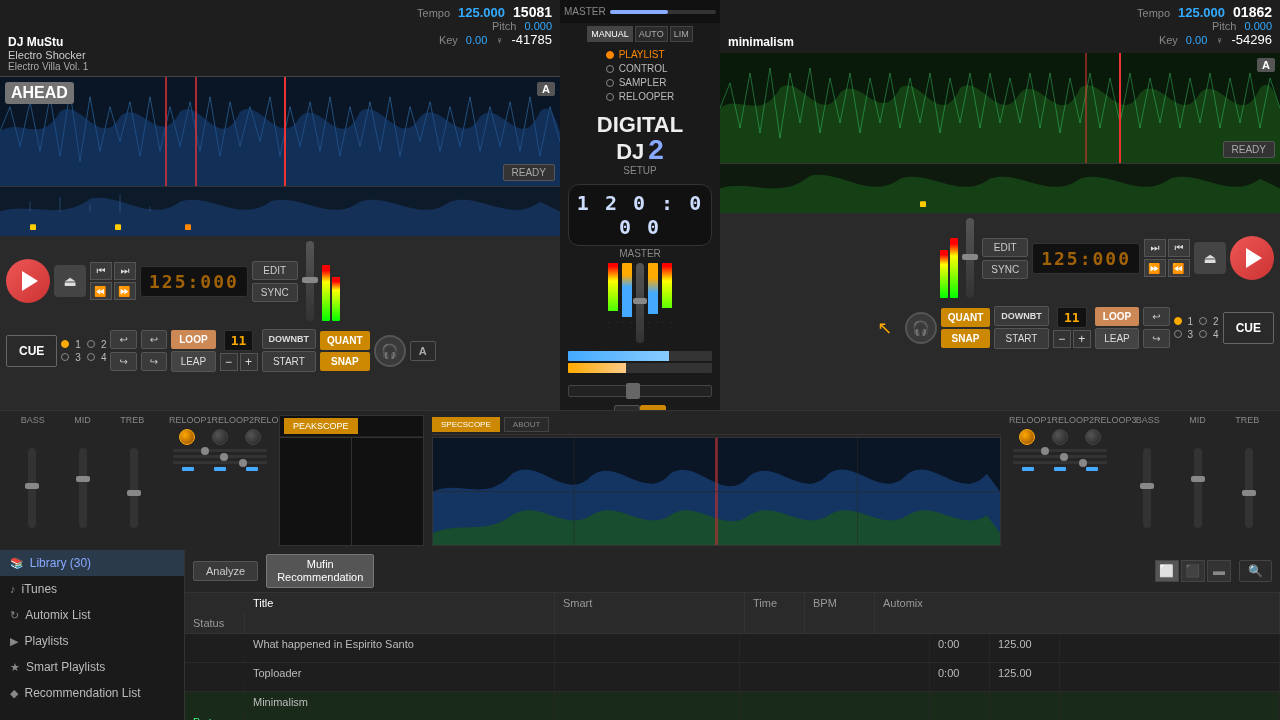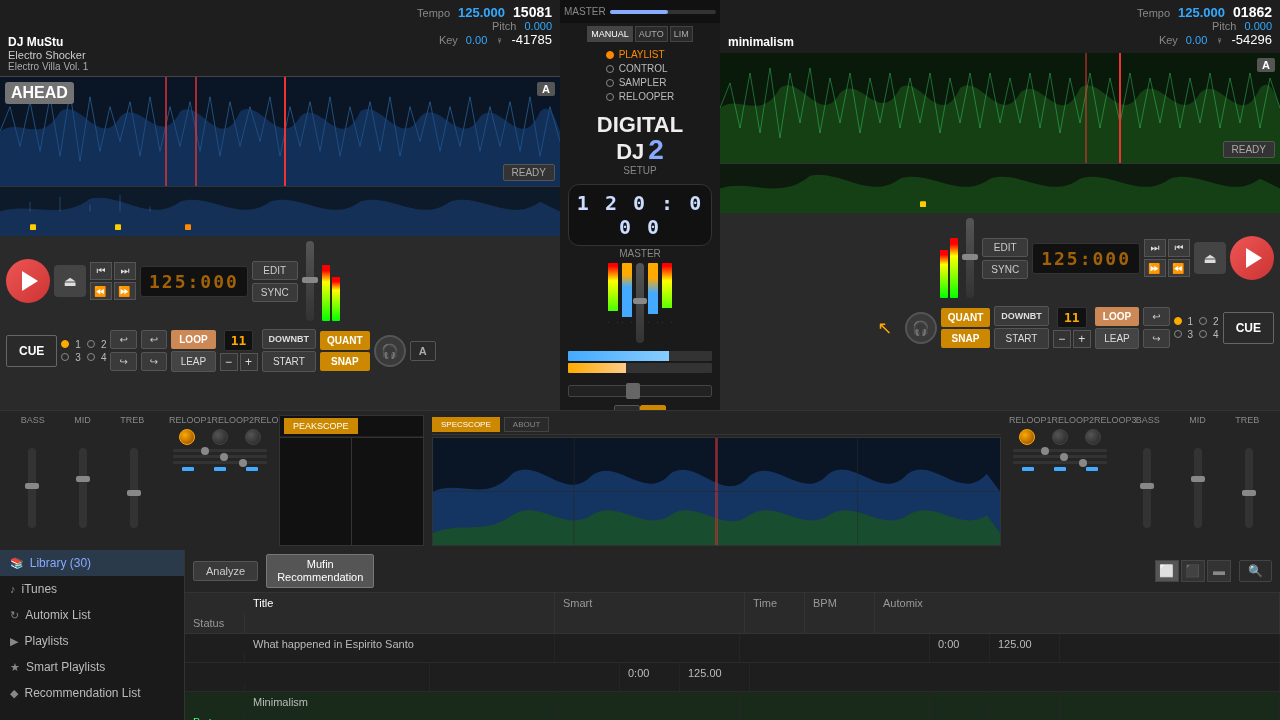--- a/index.html
+++ b/index.html
@@ -1279,20 +1279,21 @@
           <div class="td col-status"></div>
           <div class="td col-title">What happened in Espirito Santo</div>
           <div class="td col-artist"></div>
           <div class="td col-album"></div>
           <div class="td col-time">0:00</div>
           <div class="td col-bpm">125.00</div>
           <div class="td col-comments"></div>
         </div>
         <div class="table-row">
           <div class="td col-status"></div>
+          <div class="td col-title">Toploader</div>
           <div class="td col-artist"></div>
           <div class="td col-album"></div>
           <div class="td col-time">0:00</div>
           <div class="td col-bpm">125.00</div>
           <div class="td col-comments"></div>
         </div>
         <div class="table-row active-row">
           <div class="td col-status" style="color:#4f8;">B ✓</div>
           <div class="td col-title">Minimalism</div>
           <div class="td col-artist"></div>

